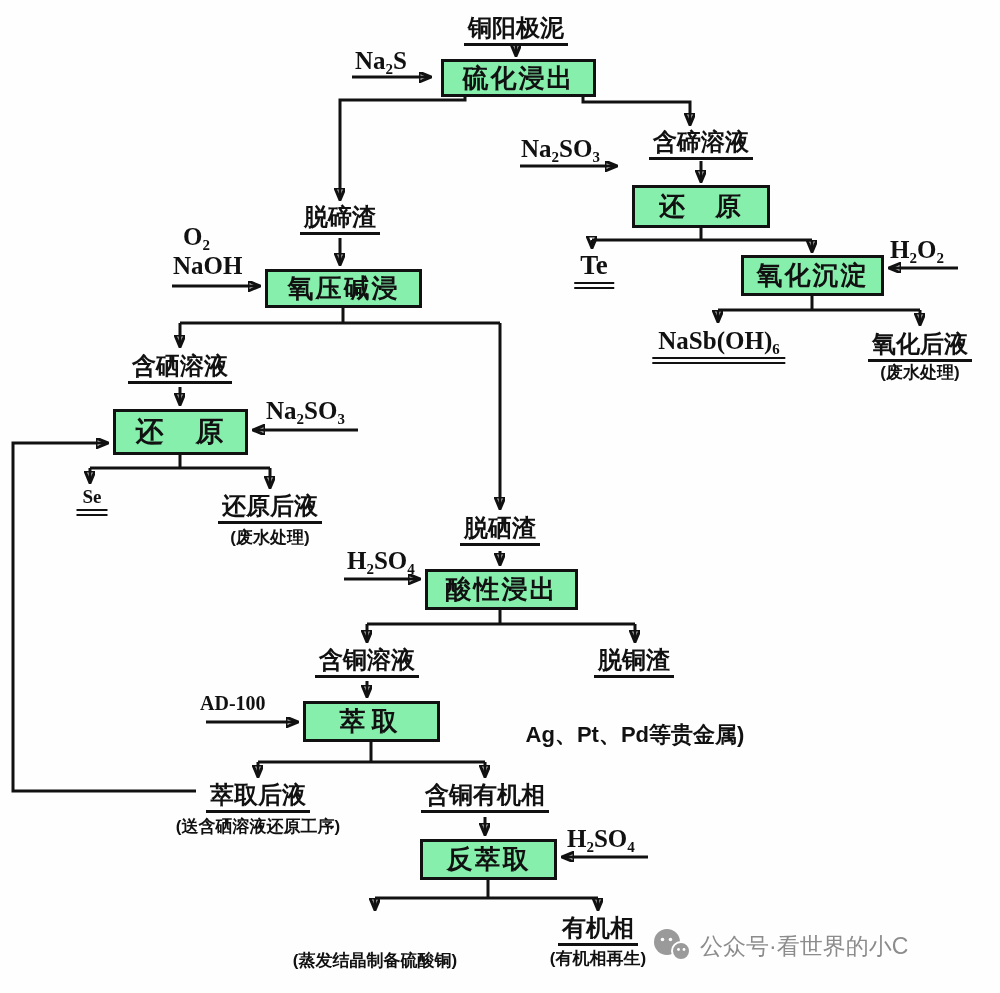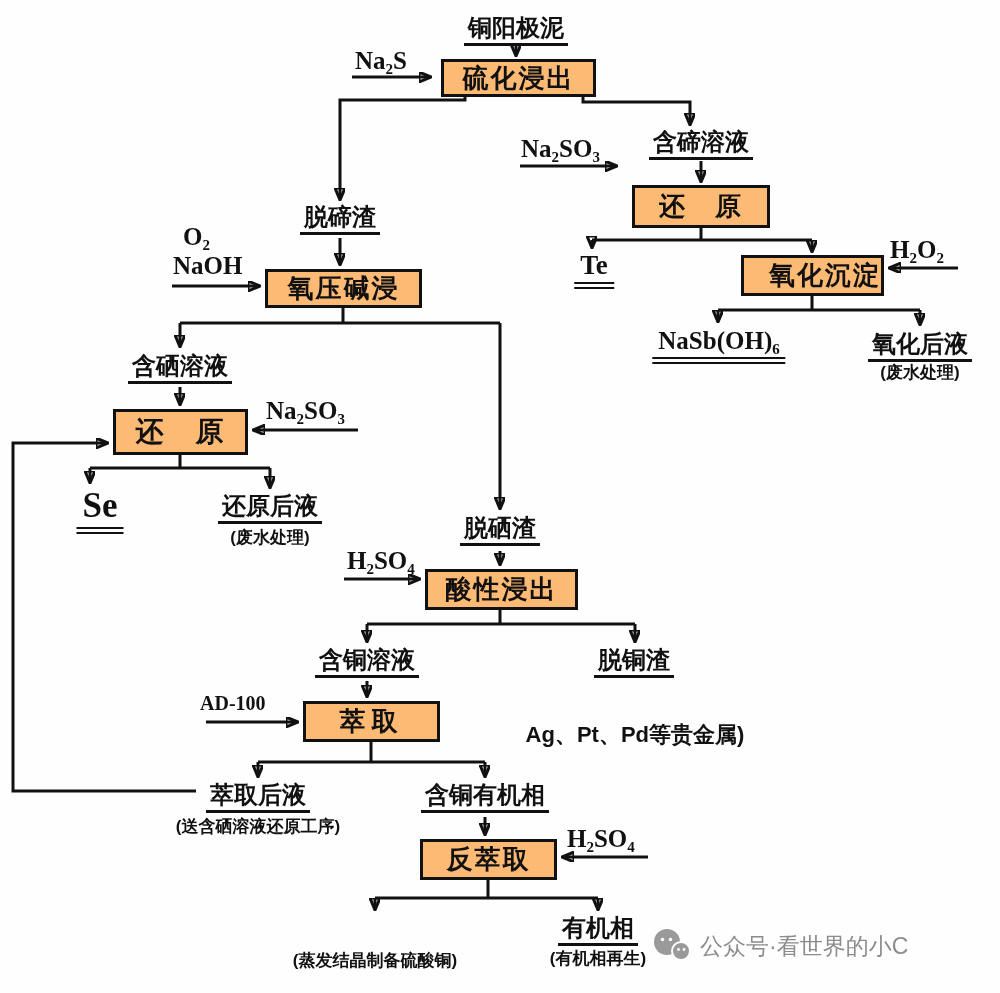--- a/index.html
+++ b/index.html
@@ -15,21 +15,21 @@
 
   .lbl { position:absolute; font-weight:700; font-size:24px; white-space:nowrap; line-height:1.15; }
   .cc  { transform:translateX(-50%); }
   .u   { border-bottom:3px solid #111; padding:0 4px 1px 4px; }
   .uu  { border-bottom:7px double #111; padding:0 6px 1px 6px; }
   .fx  { font-family:"Liberation Serif", serif; font-size:25px; }
   .note { font-size:17px; }
   .note-lg { font-size:22px; }
 
   .box {
-    position:absolute; border:3px solid #111; background:#fdba74;
+    position:absolute; border:3px solid #111; background:#86efac;
     display:flex; align-items:center; justify-content:center;
     font-weight:700; font-size:26px; letter-spacing:2px; white-space:nowrap;
   }
   .watermark {
     position:absolute; left:652px; top:926px;
     display:flex; align-items:center; gap:8px;
     color:#8c8c8c; font-size:23px; font-weight:500;text-align:center;
   }
 </style>
 </head>
@@ -90,40 +90,40 @@
   <div class="box" style="left:441px; top:59px; width:155px; height:38px;">
     <span>硫化浸出</span>
   </div>
 
   <div class="lbl cc u" style="left:701px; top:128px;">含碲溶液</div>
   <div class="lbl fx" style="left:521px; top:135px;">Na₂SO₃</div>
   <div class="box" style="left:632px; top:185px; width:138px; height:43px;">
     <span>还　原</span>
   </div>
   <div class="lbl cc fx uu" style="left:594px; top:250px; font-size:27px;">Te</div>
-  <div class="box" style="left:741px; top:255px; width:143px; height:41px;justify-content:flex-end;">
+  <div class="box" style="left:741px; top:255px; width:143px; height:41px;">
     <span>氧化沉淀</span>
   </div>
   <div class="lbl fx" style="left:890px; top:236px;">H₂O₂</div>
   <div class="lbl cc fx uu" style="left:719px; top:327px;">NaSb(OH)₆</div>
   <div class="lbl cc u" style="left:920px; top:330px;">氧化后液</div>
   <div class="lbl cc note" style="left:920px; top:363px;">(废水处理)</div>
 
   <div class="lbl cc u" style="left:340px; top:203px;">脱碲渣</div>
   <div class="lbl fx" style="left:183px; top:223px;">O₂</div>
   <div class="lbl fx" style="left:173px; top:252px;">NaOH</div>
   <div class="box" style="left:265px; top:269px; width:157px; height:39px;">
     <span>氧压碱浸</span>
   </div>
   <div class="lbl cc u" style="left:180px; top:352px;">含硒溶液</div>
   <div class="lbl fx" style="left:266px; top:397px;">Na₂SO₃</div>
   <div class="box" style="left:113px; top:409px; width:135px; height:46px; font-size:28px;">
     <span>还　原</span>
   </div>
-  <div class="lbl cc fx uu" style="left:100px; top:486px; font-size:35px;">Se</div>
+  <div class="lbl cc fx uu" style="left:92px; top:486px; font-size:19px;">Se</div>
   <div class="lbl cc u" style="left:270px; top:492px;">还原后液</div>
   <div class="lbl cc note" style="left:270px; top:528px;">(废水处理)</div>
 
   <div class="lbl cc u" style="left:500px; top:514px;">脱硒渣</div>
   <div class="lbl fx" style="left:347px; top:547px;">H₂SO₄</div>
   <div class="box" style="left:425px; top:569px; width:153px; height:41px;">
     <span>酸性浸出</span>
   </div>
   <div class="lbl cc u" style="left:367px; top:646px;">含铜溶液</div>
   <div class="lbl cc u" style="left:634px; top:646px;">脱铜渣</div>

